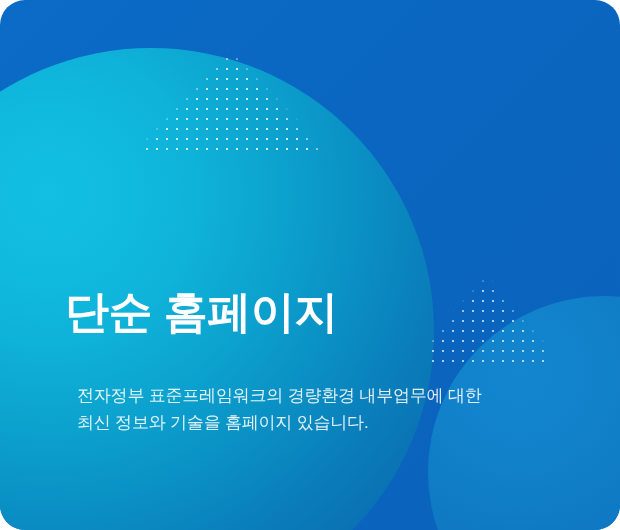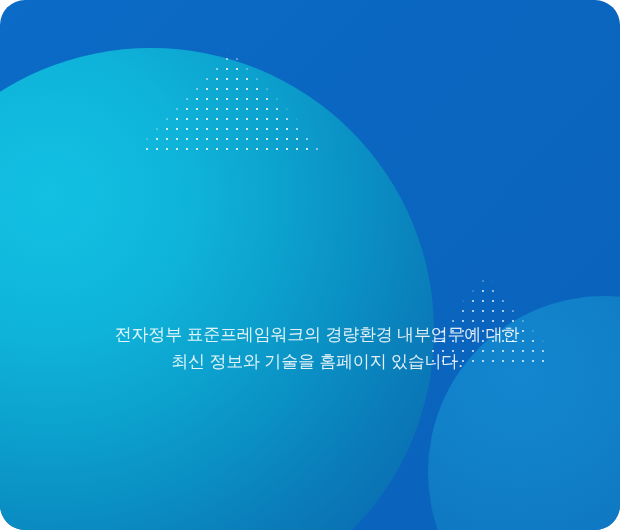--- a/index.html
+++ b/index.html
@@ -118,49 +118,49 @@
     margin: 0;
     font-size: 44px;
     font-weight: 700;
     line-height: 1.16;
     letter-spacing: -0.5px;
     color: #ffffff;
     white-space: nowrap;
   }
 
   #hero-subtitle {
-    margin: 2px;
+    margin: 12px;
     padding-top: 33px;
     font-size: 17px;
     font-weight: 400;
     line-height: 27px;
     letter-spacing: -0.2px;
     color: rgba(255,255,255,0.88);
     max-width: 500px;
-    text-align: center;
   }
   #hero-subtitle .sub-line {
     display: block;
     white-space: nowrap;
   }
 </style>
 </head>
 <body>
 
 <div id="hero-banner">
 
   <div class="deco-circle" id="circle-primary"></div>
 
   <div class="deco-circle" id="circle-secondary"></div>
 
   <div class="dot-grid" id="dot-grid-top"></div>
 
   <div class="dot-grid" id="dot-grid-right"></div>
 
   <div id="hero-content">
+    <h1 id="hero-title">단순 홈페이지</h1>
 
     <p id="hero-subtitle">
       <span class="sub-line">전자정부 표준프레임워크의 경량환경 내부업무에 대한</span>
       <span class="sub-line">최신 정보와 기술을 홈페이지 있습니다.</span>
     </p>
   </div>
 
 </div>
 
 </body></html>

